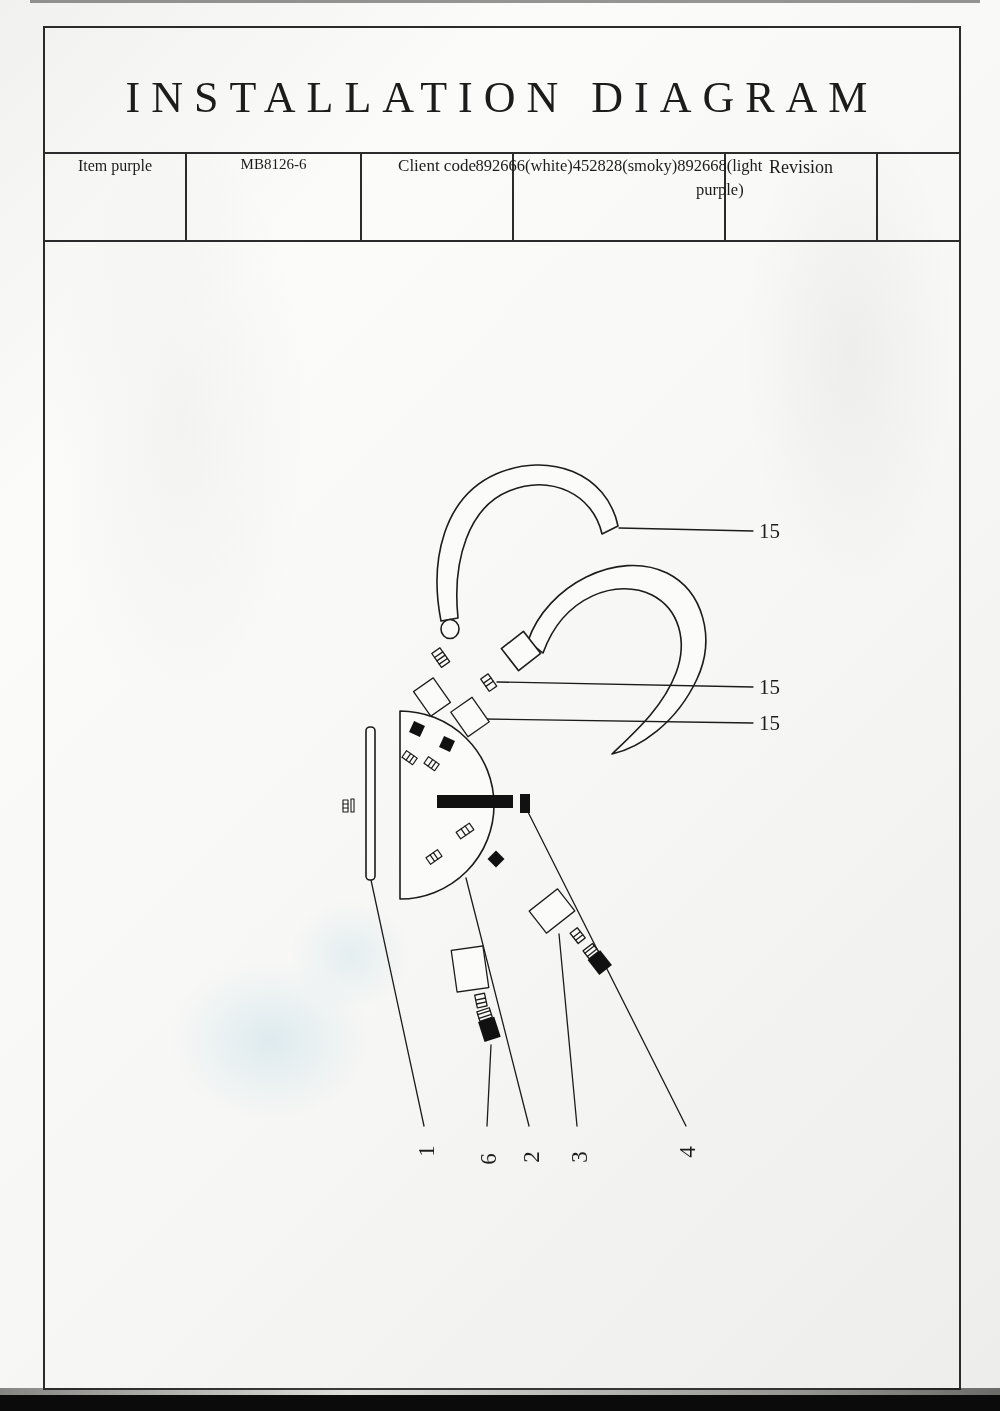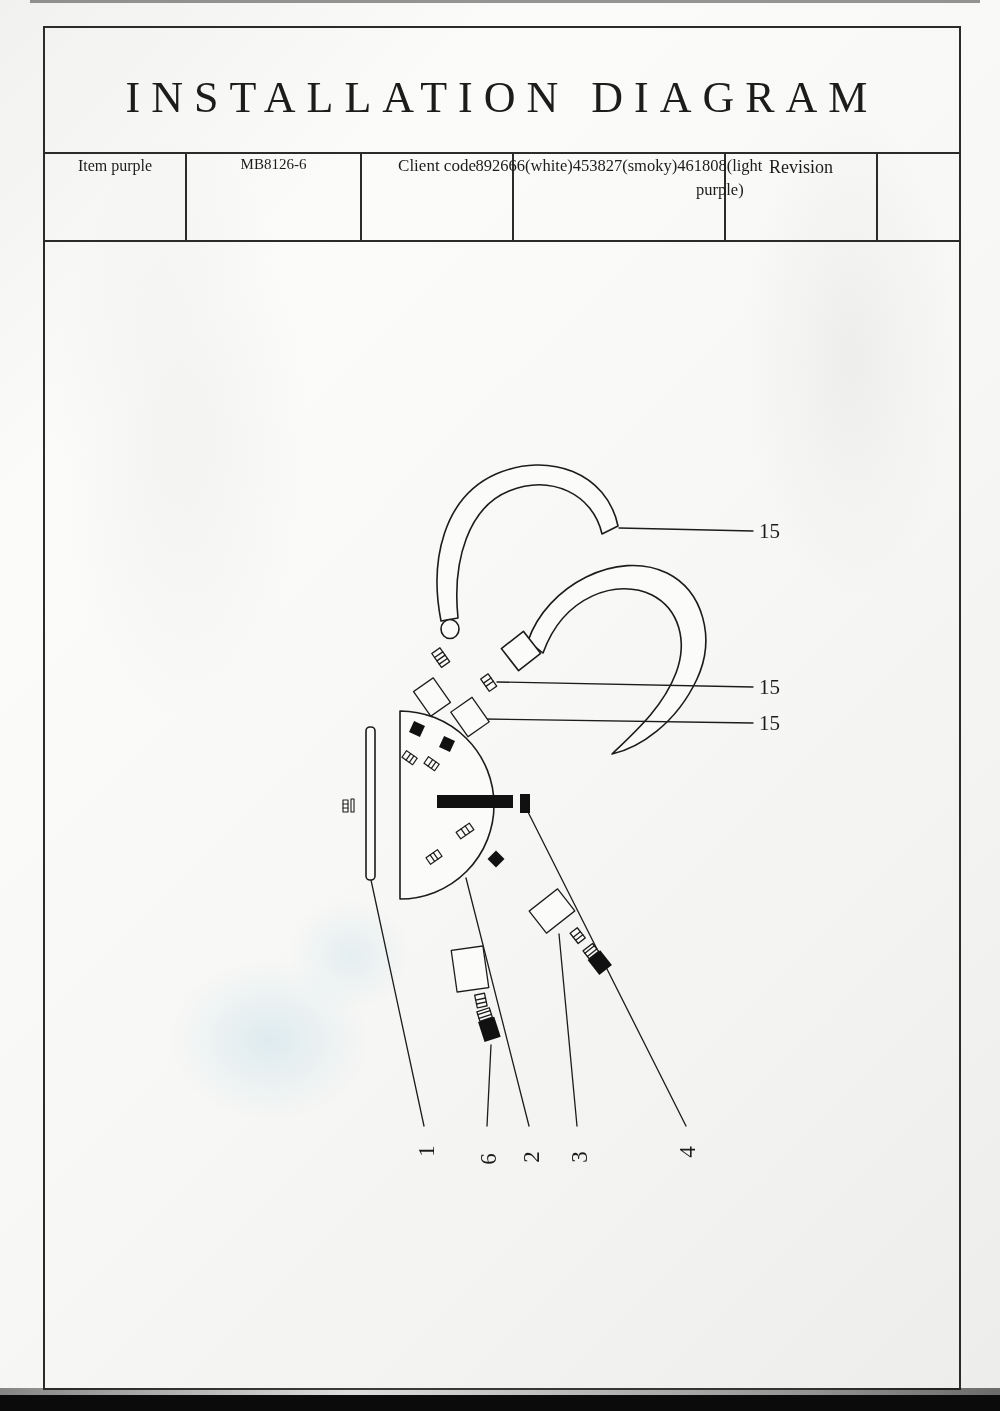--- a/index.html
+++ b/index.html
@@ -68,22 +68,22 @@
         <span>Item purple</span>
       </div>
       <div class="spec-cell c2">
         <span>MB8126-6</span>
       </div>
       <div class="spec-cell c3">
         <span>Client code</span>
       </div>
       <div class="spec-cell c4">
         <span>892666(white)</span>
-        <span>453827(smoky)</span>
-        <span>461808(light purple)</span>
+        <span>452828(smoky)</span>
+        <span>892668(light purple)</span>
       </div>
       <div class="spec-cell c5">
         <span>Revision</span>
       </div>
       <div class="spec-cell c6">
         <span></span>
       </div>
     </div>
   </div>
 

